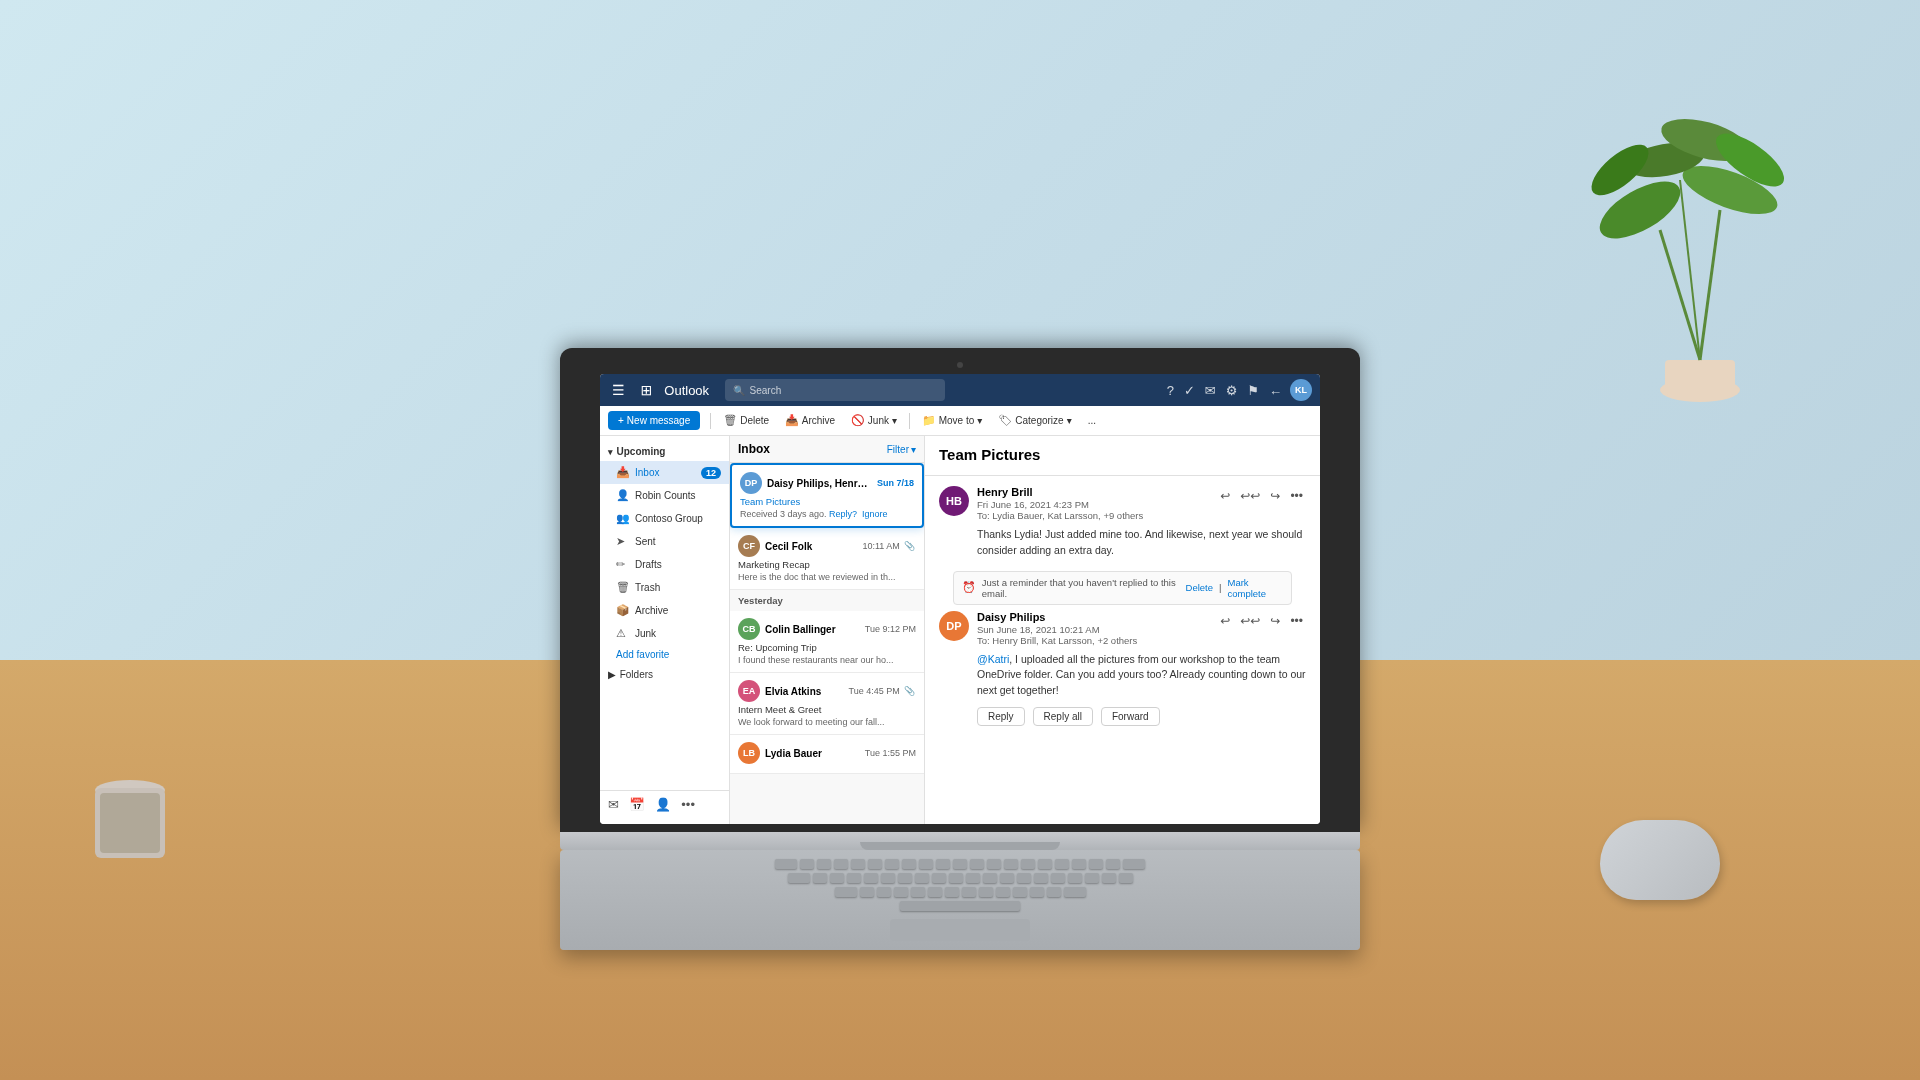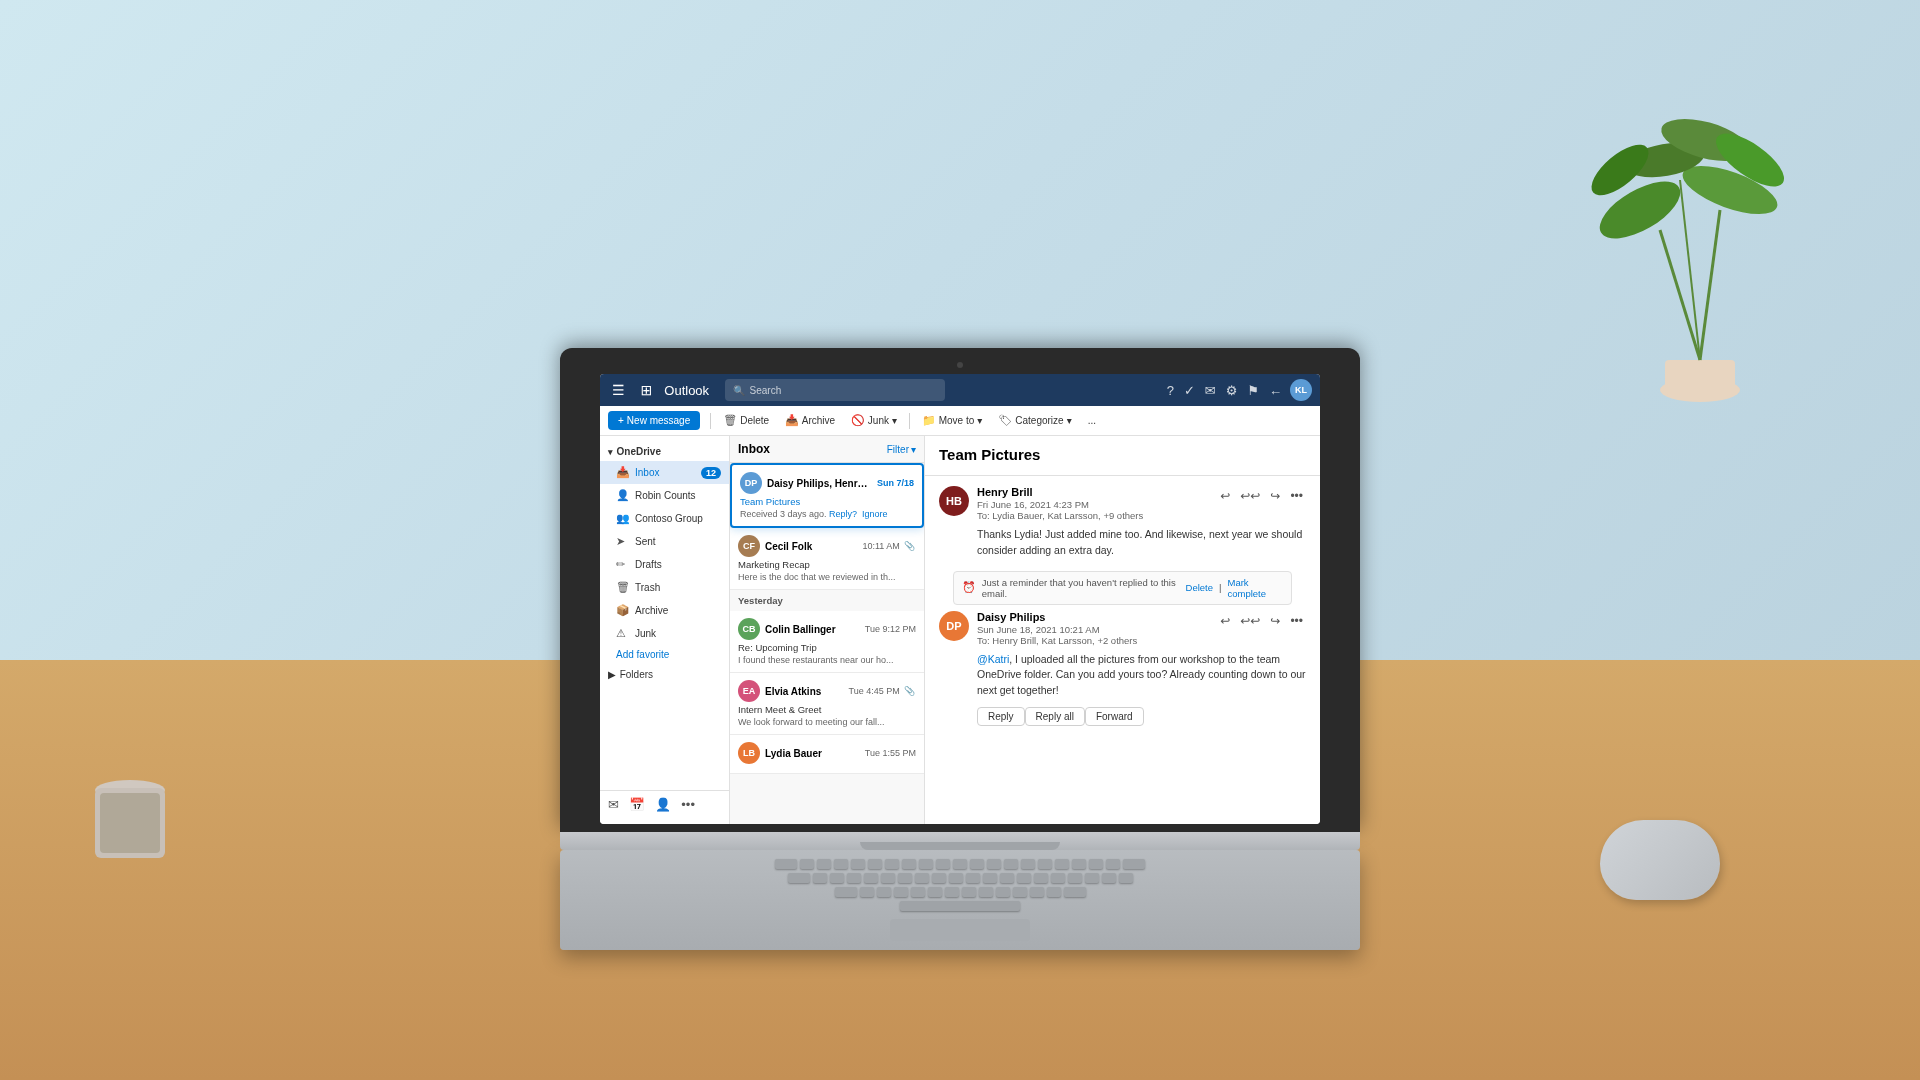--- a/index.html
+++ b/index.html
@@ -515,20 +515,21 @@
       margin: 6px 14px;
       font-size: 9.5px;
       color: #555;
     }
 
     .reminder-icon { font-size: 11px; color: #888; }
     .reminder-link { color: #0078d4; cursor: pointer; text-decoration: none; }
 
     .reply-buttons {
       display: flex;
+      gap: 8px;
       margin-left: 38px;
       margin-top: 8px;
     }
 
     .reply-btn {
       background: none;
       border: 1px solid #d0d0d0;
       border-radius: 4px;
       padding: 3px 10px;
       font-size: 10px;
@@ -652,21 +653,21 @@
           <div class="toolbar-btn">
             <span>...</span>
           </div>
         </div>
 
         <div class="main-layout">
 
           <div class="sidebar">
             <div class="sidebar-section-header">
               <span class="chevron">▾</span>
-              <span>OneDrive</span>
+              <span>Upcoming</span>
             </div>
             <div class="sidebar-item active">
               <span class="sidebar-item-icon">📥</span>
               <span>Inbox</span>
               <span class="badge">12</span>
             </div>
             <div class="sidebar-item">
               <span class="sidebar-item-icon">👤</span>
               <span>Robin Counts</span>
             </div>
@@ -781,21 +782,21 @@
 
           <div class="reading-pane">
             <div class="reading-pane-header">
               <div class="thread-title">Team Pictures</div>
             </div>
 
             <div class="thread-messages">
 
               <div class="thread-message">
                 <div class="message-header">
-                  <div class="message-avatar" style="background: #7f1d1d; text-align: center;">HB</div>
+                  <div class="message-avatar" style="background: #701a75; text-align: center;">HB</div>
                   <div class="message-meta">
                     <div class="message-sender-name">Henry Brill</div>
                     <div class="message-date">Fri June 16, 2021 4:23 PM</div>
                     <div class="message-to">To: Lydia Bauer, Kat Larsson, +9 others</div>
                   </div>
                   <div class="message-actions">
                     <button class="msg-action-btn">↩</button>
                     <button class="msg-action-btn">↩↩</button>
                     <button class="msg-action-btn">↪</button>
                     <button class="msg-action-btn">•••</button>

